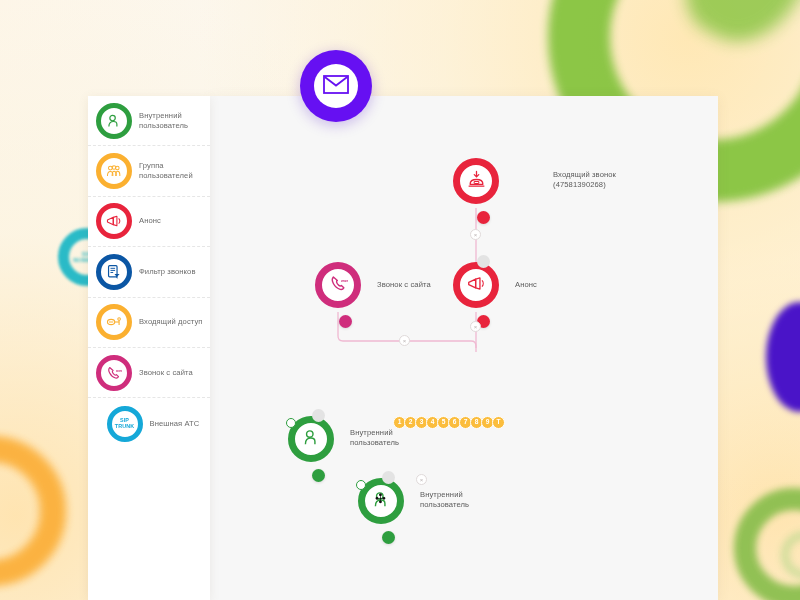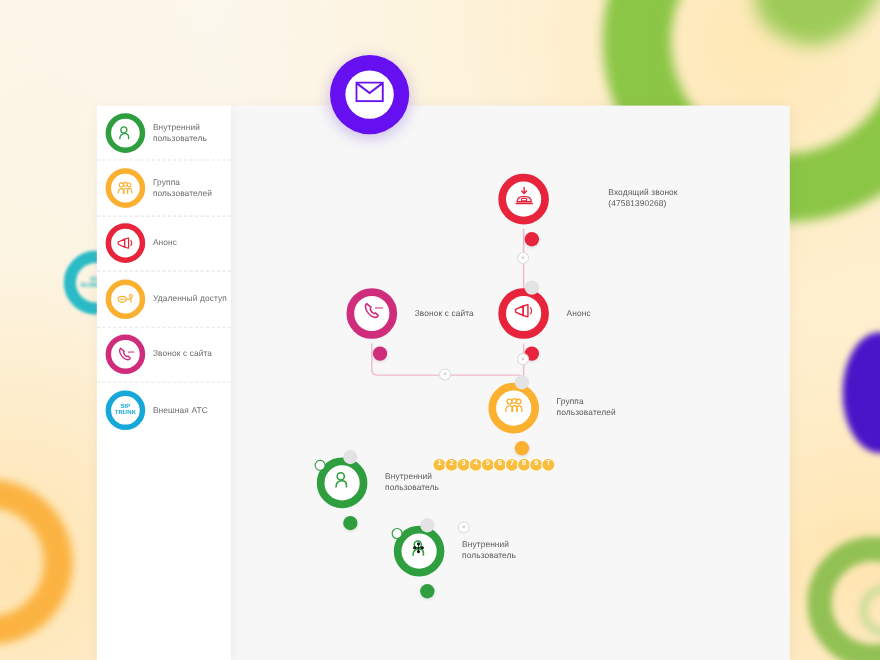--- a/index.html
+++ b/index.html
@@ -93,21 +93,21 @@
     box-shadow: 0 2px 10px rgba(120,100,70,0.10);
     z-index:5;
   }
   .side-item {
     position:relative;
     height:50.4px;
     display:flex; align-items:center;
     padding-left:8px;
     border-bottom:1px dashed #e6e6e6;
   }
-  .side-item:last-child { border-bottom:none; }
+  .side-item:last-child { border-bottom:none;justify-content:center; }
   .side-icon {
     width:36px; height:36px; border-radius:50%;
     flex:0 0 36px;
     display:flex; align-items:center; justify-content:center;
     position:relative;
   }
   .side-icon .ring {
     position:absolute; inset:0; border-radius:50%;
     border-width:5px; border-style:solid;
   }
@@ -259,32 +259,45 @@
         <path d="M2,6.6 L10,3 L10,13 L2,9.4 Z" fill="none" stroke="#e8243c" stroke-width="1.5" stroke-linejoin="round"></path>
         <path d="M10,3 L15,1.6 L15,14.4 L10,13 Z" fill="none" stroke="#e8243c" stroke-width="1.5" stroke-linejoin="round"></path>
         <path d="M17.4,4.4 C19.2,6.4 19.2,9.6 17.4,11.6" fill="none" stroke="#e8243c" stroke-width="1.4"></path>
       </svg>
           </span>
         </div>
         <div class="side-label">Анонс</div>
       </div>
       <div class="side-item">
         <div class="side-icon">
+          <span class="ring" style="border-color:#0b56a4"></span>
+          <span class="glyph">
+            <svg width="16" height="16" viewBox="0 0 20 20">
+        <rect x="3.2" y="2" width="10.6" height="14" rx="1.3" fill="none" stroke="#0b56a4" stroke-width="1.5"></rect>
+        <path d="M5.6,5.4 L11.4,5.4 M5.6,8 L11.4,8 M5.6,10.6 L9,10.6" stroke="#0b56a4" stroke-width="1.2"></path>
+        <path d="M10.6,12.4 L17,12.4 L14.4,15.4 L14.4,18.4 L12.8,17.2 L12.8,15.4 Z" fill="#0b56a4"></path>
+      </svg>
+          </span>
+        </div>
+        <div class="side-label">Фильтр звонков</div>
+      </div>
+      <div class="side-item">
+        <div class="side-icon">
           <span class="ring" style="border-color:#fbb030"></span>
           <span class="glyph">
             <svg width="16" height="16" viewBox="0 0 22 16">
         <ellipse cx="7" cy="8" rx="5" ry="3.6" fill="none" stroke="#fbb030" stroke-width="1.5"></ellipse>
         <path d="M4,8 L10,8" stroke="#fbb030" stroke-width="1.3"></path>
         <path d="M12,8 L18,8" stroke="#fbb030" stroke-width="1.5"></path>
         <circle cx="18" cy="4" r="1.8" fill="none" stroke="#fbb030" stroke-width="1.4"></circle>
         <path d="M18,5.8 L18,12" stroke="#fbb030" stroke-width="1.5"></path>
       </svg>
           </span>
         </div>
-        <div class="side-label">Удаленный доступ</div>
+        <div class="side-label">Входящий доступ</div>
       </div>
       <div class="side-item">
         <div class="side-icon">
           <span class="ring" style="border-color:#cf2d7c"></span>
           <span class="glyph">
             <svg width="16" height="16" viewBox="0 0 20 20">
         <path d="M4.6,3.2 C3.2,4.6 3,7 4.6,10 C6.2,13 9,15.4 11.8,16.2 C13.4,16.6 14.8,16 15.6,14.6
                  L13,12 C12.2,12.8 11.4,12.8 10.4,12 C9.2,11 8.2,9.6 8,8.6 C7.8,7.8 8.2,7.2 8.8,6.8 Z" fill="none" stroke="#cf2d7c" stroke-width="1.5" stroke-linejoin="round"></path>
         <text x="12.6" y="8.2" font-size="3.6" font-weight="bold" fill="#cf2d7c" font-family="Liberation Sans, sans-serif">www</text>
       </svg>
@@ -345,38 +358,20 @@
           <span class="glyph"><svg width="19" height="19" viewBox="0 0 22 16">
         <path d="M2,6.6 L10,3 L10,13 L2,9.4 Z" fill="none" stroke="#e8243c" stroke-width="1.5" stroke-linejoin="round"></path>
         <path d="M10,3 L15,1.6 L15,14.4 L10,13 Z" fill="none" stroke="#e8243c" stroke-width="1.5" stroke-linejoin="round"></path>
         <path d="M17.4,4.4 C19.2,6.4 19.2,9.6 17.4,11.6" fill="none" stroke="#e8243c" stroke-width="1.4"></path>
       </svg></span>
         </div>
         <div class="node-label" style="left: 62px; top: 18px;">
           <div>Анонс</div>
         </div>
         <div class="port port-out" style="width: 13px; height: 13px; background: rgb(232, 36, 60); left: 23.5px; top: 53px;"></div>
-        <div class="port port-in-ghost" style="width: 13px; height: 13px; left: 23.5px; top: -7px;"></div>
-      </div>
-      <div class="node" style="left: 234px; top: 252px;">
-        <div class="node-circle" style="width: 46px; height: 46px; border: 7px solid rgb(251, 176, 48);">
-          <span class="glyph"><svg width="19" height="19" viewBox="0 0 22 20">
-        <circle cx="6" cy="6" r="2.6" fill="none" stroke="#fbb030" stroke-width="1.4"></circle>
-        <circle cx="11" cy="5.3" r="2.4" fill="none" stroke="#fbb030" stroke-width="1.4"></circle>
-        <circle cx="15.6" cy="6" r="2.4" fill="none" stroke="#fbb030" stroke-width="1.4"></circle>
-        <path d="M2,17 C2,12.6 3.8,10.6 6,10.6 C8,10.6 9.4,12.2 9.4,14.6 L9.4,17" fill="none" stroke="#fbb030" stroke-width="1.4"></path>
-        <path d="M8.4,17 C8.4,12.4 9.6,10.2 11.2,10.2 C13,10.2 14,12.2 14,14.6 L14,17" fill="none" stroke="#fbb030" stroke-width="1.4"></path>
-        <path d="M13.4,17 C13.4,12.4 14.4,10.4 16,10.4 C17.8,10.4 19,12.4 19,15 L19,17" fill="none" stroke="#fbb030" stroke-width="1.4"></path>
-      </svg></span>
-        </div>
-        <div class="node-label" style="left: 62px; top: 12px;">
-          <div>Группа</div>
-          <div>пользователей</div>
-        </div>
-        <div class="port port-out" style="width: 13px; height: 13px; background: rgb(251, 176, 48); left: 23.5px; top: 53px;"></div>
         <div class="port port-in-ghost" style="width: 13px; height: 13px; left: 23.5px; top: -7px;"></div>
       </div>
       <div class="node" style="left: 78px; top: 320px;">
         <div class="node-circle" style="width: 46px; height: 46px; border: 7px solid rgb(46, 158, 63);">
           <span class="glyph"><svg width="19" height="19" viewBox="0 0 20 20">
         <circle cx="8.2" cy="6.4" r="3.4" fill="none" stroke="#2e9e3f" stroke-width="1.5"></circle>
         <path d="M3.6,17 C3.6,12.6 6.1,10.6 9.4,10.6 C12.2,10.6 13.6,12 13.6,14.2 L13.6,17" fill="none" stroke="#2e9e3f" stroke-width="1.5" stroke-linejoin="round"></path>
       </svg></span>
         </div>
         <div class="node-label" style="left: 62px; top: 12px;">

